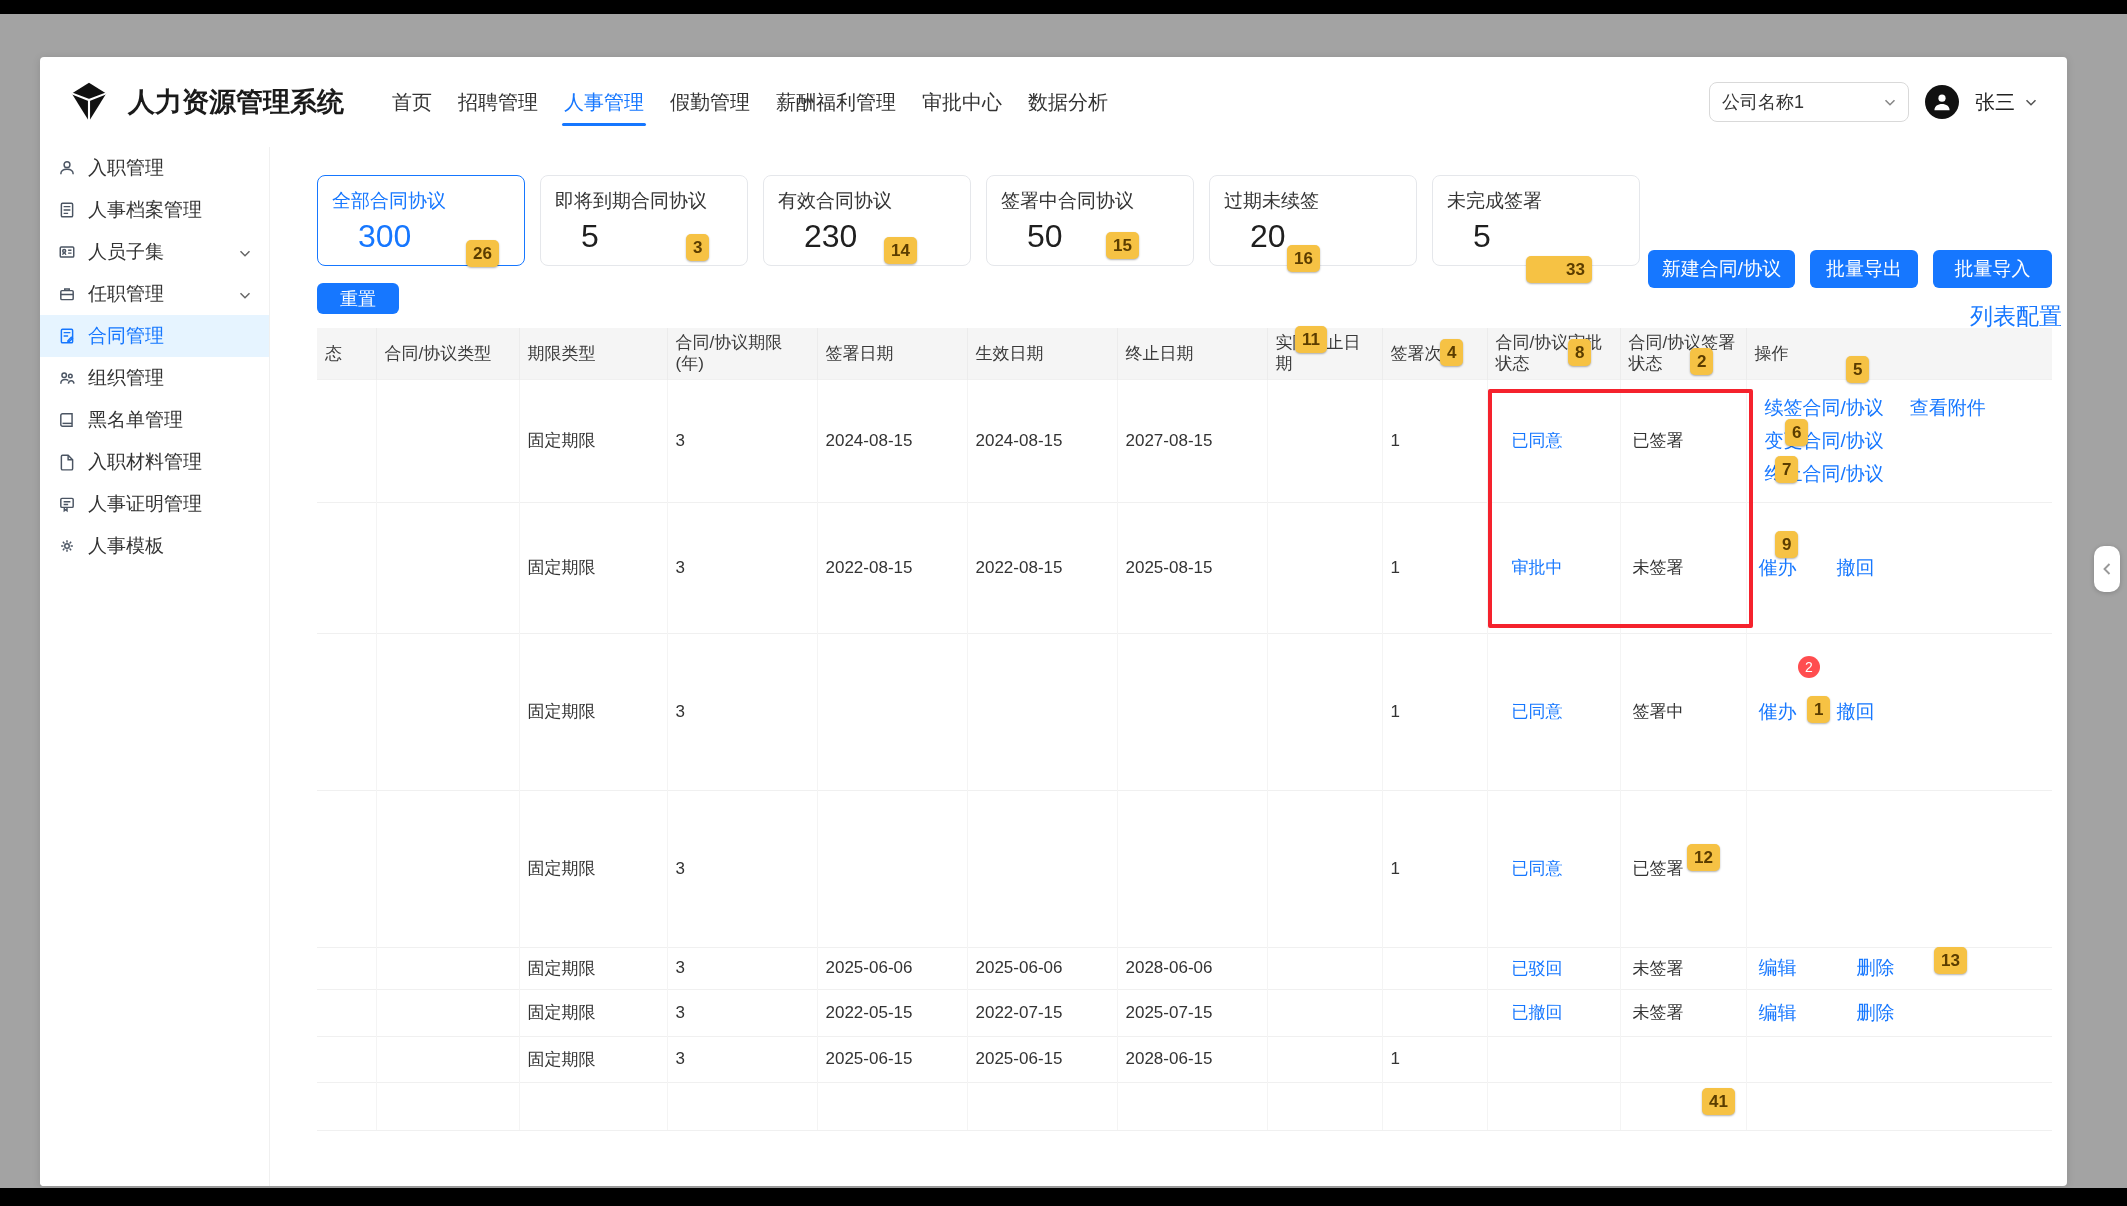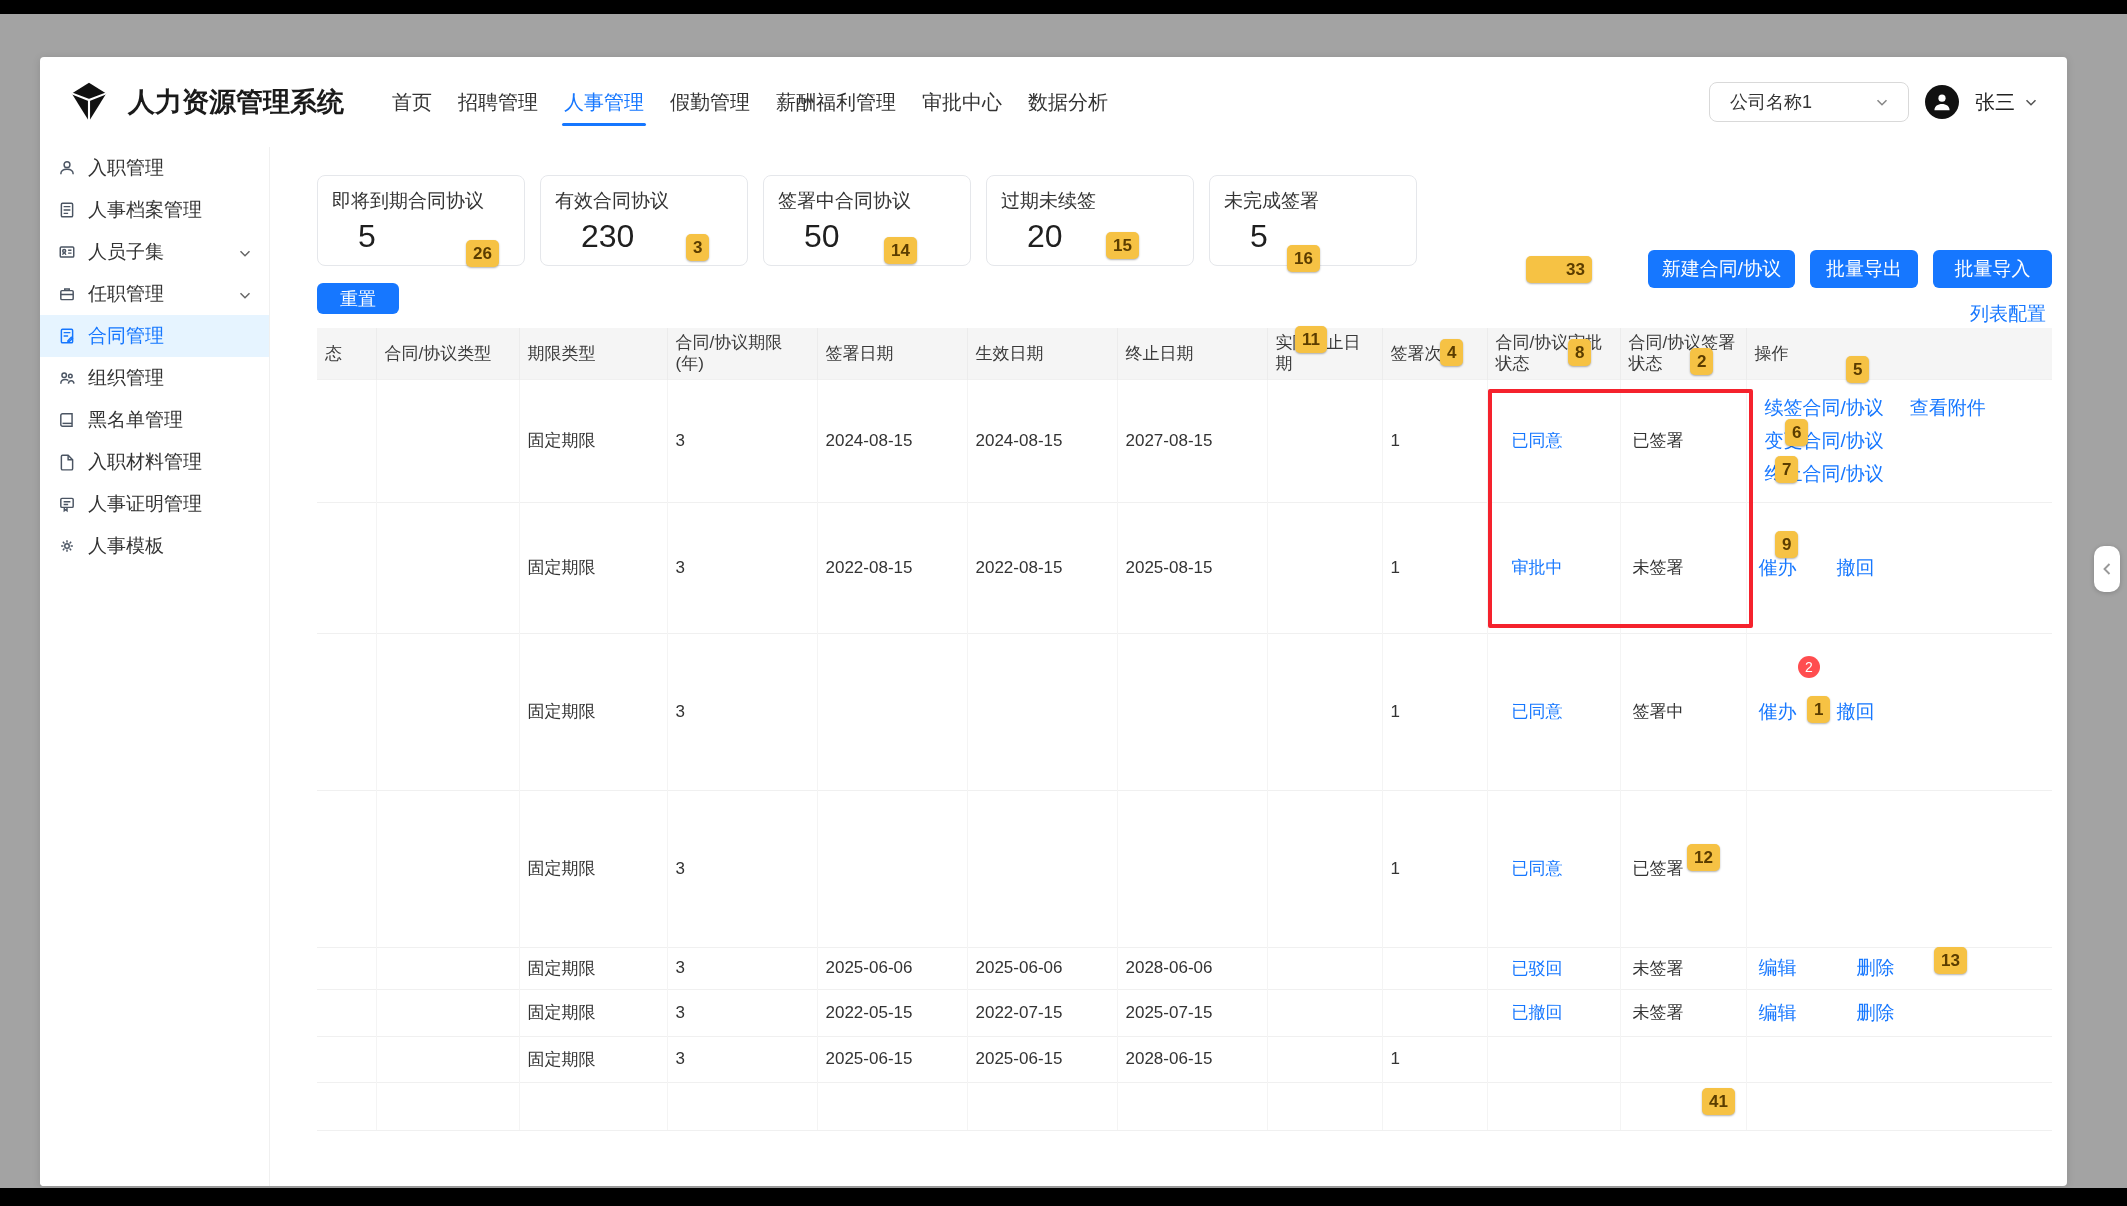--- a/index.html
+++ b/index.html
@@ -19,21 +19,21 @@
 
   
   .header{position:absolute;left:0;top:0;width:100%;height:90px;display:flex;align-items:center;}
   .logo{margin-left:26px;display:flex;align-items:center;}
   .app-title{font-size:27px;font-weight:700;color:#1a1a1a;margin-left:16px;white-space:nowrap;}
   .nav{display:flex;margin-left:46px;gap:22px;font-size:20px;color:#333;align-items:flex-start;}
   .nav-item{position:relative;padding:12px 2px;cursor:pointer;white-space:nowrap;}
   .nav-item.active{color:var(--accent);}
   .nav-item.active::after{content:"";position:absolute;left:0;right:0;bottom:2px;height:3px;background:var(--accent);border-radius:2px;}
   .header-right{margin-left:auto;margin-right:30px;display:flex;align-items:center;gap:16px;}
-  .select{width:200px;height:40px;border:1px solid #d9d9d9;border-radius:8px;display:flex;align-items:center;justify-content:space-between;padding:0 20px;font-size:18px;color:#333;cursor:pointer;background:#fff;}
+  .select{width:200px;height:40px;border:1px solid #d9d9d9;border-radius:8px;display:flex;align-items:center;justify-content:space-between;padding:0 12px;font-size:18px;color:#333;cursor:pointer;background:#fff;}
   .avatar{width:34px;height:34px;border-radius:50%;background:#111;display:flex;align-items:center;justify-content:center;}
   .user-name{font-size:20px;color:#222;cursor:pointer;display:flex;align-items:center;gap:10px;}
   .chev{display:inline-flex;color:#777;}
 
   
   .sidebar{position:absolute;left:0;top:90px;width:230px;height:1039px;border-right:1px solid #f0f0f0;background:#fff;}
   .side-item{height:42px;display:flex;align-items:center;padding:0 18px;gap:12px;font-size:19px;color:#333;cursor:pointer;}
   .side-item svg{stroke:#4b5563;flex:0 0 auto;}
   .side-item.active{background:#e6f4ff;color:var(--accent);}
   .side-item.active svg{stroke:var(--accent);}
@@ -47,21 +47,21 @@
   .card.active{border:1px solid var(--accent);}
   .card.active .t,.card.active .v{color:var(--accent);}
 
   
   .btn{position:absolute;background:var(--accent);color:#fff;border-radius:6px;font-size:19px;display:flex;align-items:center;justify-content:center;cursor:pointer;white-space:nowrap;}
   #btn-create{left:1608px;top:193px;width:147px;height:38px;}
   #btn-export{left:1770px;top:193px;width:108px;height:38px;}
   #btn-import{left:1893px;top:193px;width:119px;height:38px;}
   #btn-reset{left:277px;top:226px;width:82px;height:31px;font-size:18px;}
   .text-link{color:var(--accent);cursor:pointer;}
-  #list-config{position:absolute;left:1930px;top:244px;font-size:19px;}
+  #list-config{position:absolute;left:1930px;top:244px;font-size:23px;}
 
   
   .table-wrap{position:absolute;left:277px;top:271px;width:1735px;}
   table{border-collapse:collapse;table-layout:fixed;width:1735px;font-size:17px;color:#333;}
   th{background:#f5f5f5;font-weight:400;text-align:left;padding:4px 8px;height:44px;border-right:1px solid #ececec;color:#3a3a3a;line-height:1.25;vertical-align:middle;}
   th:last-child{border-right:none;}
   td{border-top:1px solid #f0f0f0;border-right:1px solid #f4f4f4;padding:4px 8px;vertical-align:middle;}
   td:last-child{border-right:none;}
   tbody tr:last-child td{border-bottom:1px solid #f0f0f0;}
   tr.h0 td{height:123px;} tr.h1 td{height:131px;} tr.h2 td{height:157px;} tr.h3 td{height:157px;}
@@ -217,20 +217,24 @@
       <div class="side-item">
         <svg width="18" height="18" viewBox="0 0 16 16" fill="none" stroke-width="1.3">
             <circle cx="8" cy="8" r="2"></circle>
             <path d="M8 2.8v2M8 11.2v2M2.8 8h2M11.2 8h2M4.3 4.3l1.4 1.4M10.3 10.3l1.4 1.4M11.7 4.3l-1.4 1.4M5.7 10.3l-1.4 1.4"></path>
           </svg>
         <span>人事模板</span>
       </div>
     </div>
 
     <div class="cards">
+      <div class="card active">
+        <div class="t">全部合同协议</div>
+        <div class="v">300</div>
+      </div>
       <div class="card">
         <div class="t">即将到期合同协议</div>
         <div class="v">5</div>
       </div>
       <div class="card">
         <div class="t">有效合同协议</div>
         <div class="v">230</div>
       </div>
       <div class="card">
         <div class="t">签署中合同协议</div>

